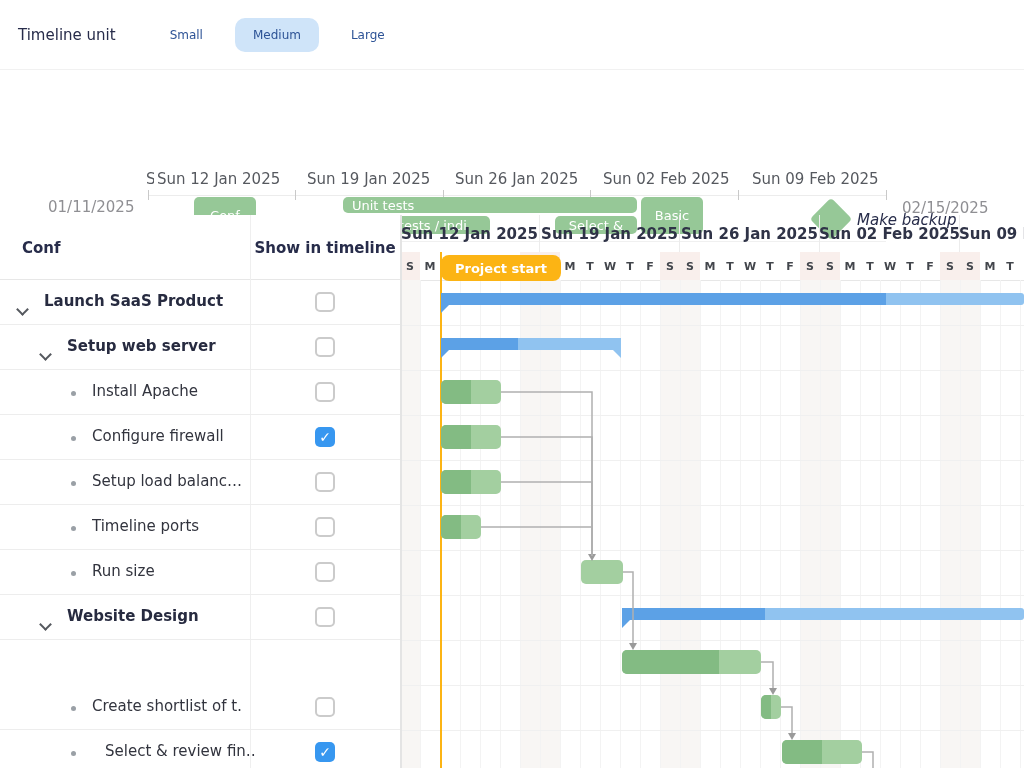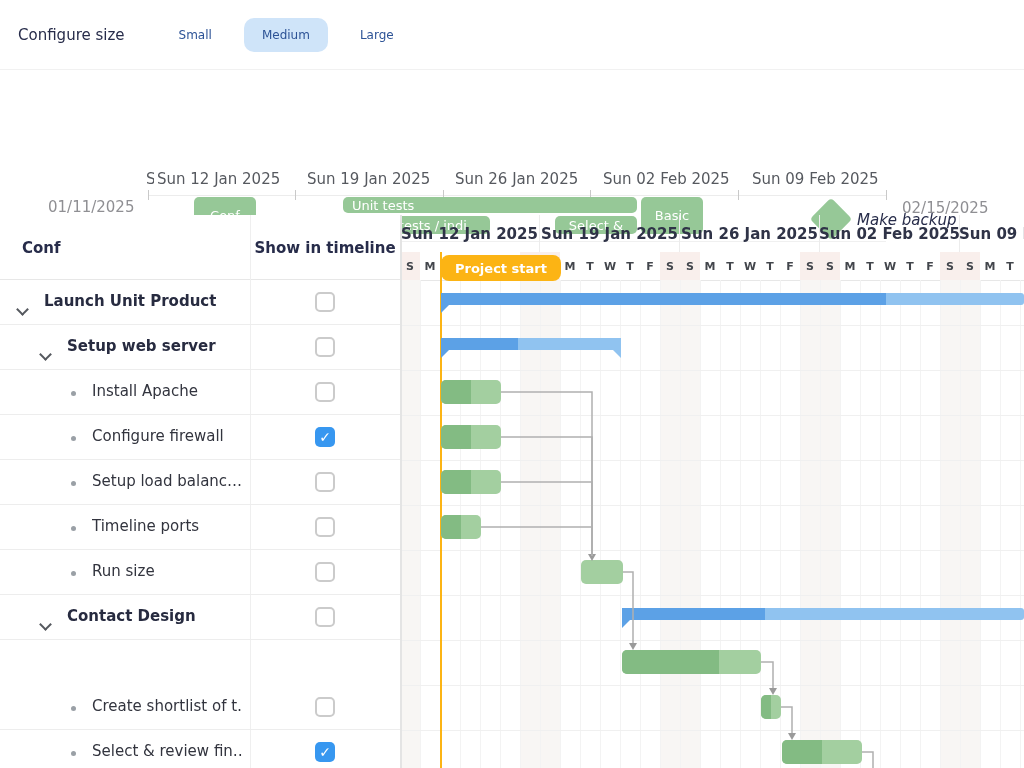--- a/index.html
+++ b/index.html
@@ -84,21 +84,21 @@
   .tail.l { left:0; border-top:8px solid var(--blue-dark); border-right:8px solid transparent; }
   .tail.r { right:0; border-top:8px solid var(--blue-light); border-left:8px solid transparent; }
   .deps { position:absolute; left:0; top:0; width:622px; height:488px; z-index:6; pointer-events:none; }
 </style>
 </head>
 <body>
 
 <div class="app">
 
   <div class="toolbar">
-    <span class="toolbar-label">Configure size</span>
+    <span class="toolbar-label">Timeline unit</span>
     <span id="tl-buttons"><button class="tl-btn">Small</button><button class="tl-btn active">Medium</button><button class="tl-btn">Large</button></span>
   </div>
 
   <div class="overview">
     <span class="ov-date ov-start">01/11/2025</span>
     <div class="ov-headline"></div>
     <div class="ov-bottomline"></div>
     <span class="ov-clip">S</span>
     <span id="ov-weeks"><span class="ov-week" style="left: 157px;">Sun 12 Jan 2025</span><span class="ov-week" style="left: 307px;">Sun 19 Jan 2025</span><span class="ov-week" style="left: 455px;">Sun 26 Jan 2025</span><span class="ov-week" style="left: 603px;">Sun 02 Feb 2025</span><span class="ov-week" style="left: 752px;">Sun 09 Feb 2025</span></span>
     <span id="ov-ticks"><div class="ov-tick" style="left: 148px;"></div><div class="ov-tick" style="left: 295px;"></div><div class="ov-tick" style="left: 443px;"></div><div class="ov-tick" style="left: 590px;"></div><div class="ov-tick" style="left: 738px;"></div><div class="ov-tick" style="left: 886px;"></div></span>
@@ -110,21 +110,21 @@
 
   <div class="panel">
     <div class="panel-header">
       <span class="col-name">Conf</span>
       <span class="col-show">Show in timeline</span>
     </div>
     <div class="col-div"></div>
     <div class="rows" id="grid-rows">
         <div class="row parent" style="top: 0px;">
           <span style="position: absolute; left: 18px; top: 19px;"><span class="chev"></span></span>
-          <span class="row-name" style="position: absolute; left: 44px; top: 12px; max-width: 198px;">Launch Unit Product</span>
+          <span class="row-name" style="position: absolute; left: 44px; top: 12px; max-width: 198px;">Launch SaaS Product</span>
           <div class="cbx" style="top: 12px;"></div>
         </div>
         <div class="row parent" style="top: 45px; padding-left: 41px;">
           <span style="position: absolute; left: 41px; top: 19px;"><span class="chev"></span></span>
           <span class="row-name" style="position: absolute; left: 67px; top: 12px; max-width: 175px;">Setup web server</span>
           <div class="cbx" style="top: 12px;"></div>
         </div>
         <div class="row" style="top: 90px;">
           <span class="bullet" style="position: absolute; left: 71px; top: 21px;"></span>
           <span class="row-name" style="position: absolute; left: 92px; top: 12px; max-width: 150px;">Install Apache</span>
@@ -145,31 +145,31 @@
           <span class="row-name" style="position: absolute; left: 92px; top: 12px; max-width: 150px;">Timeline ports</span>
           <div class="cbx" style="top: 12px;"></div>
         </div>
         <div class="row" style="top: 270px;">
           <span class="bullet" style="position: absolute; left: 71px; top: 21px;"></span>
           <span class="row-name" style="position: absolute; left: 92px; top: 12px; max-width: 150px;">Run size</span>
           <div class="cbx" style="top: 12px;"></div>
         </div>
         <div class="row parent" style="top: 315px;">
           <span style="position: absolute; left: 41px; top: 19px;"><span class="chev"></span></span>
-          <span class="row-name" style="position: absolute; left: 67px; top: 12px; max-width: 175px;">Contact Design</span>
+          <span class="row-name" style="position: absolute; left: 67px; top: 12px; max-width: 175px;">Website Design</span>
           <div class="cbx" style="top: 12px;"></div>
         </div>
         <div class="row" style="top: 405px;">
           <span class="bullet" style="position: absolute; left: 71px; top: 21px;"></span>
           <span class="row-name" style="position: absolute; left: 92px; top: 12px; max-width: 150px;">Create shortlist of t…</span>
           <div class="cbx" style="top: 12px;"></div>
         </div>
         <div class="row" style="top: 450px;">
           <span class="bullet" style="position: absolute; left: 71px; top: 21px;"></span>
-          <span class="row-name" style="position: absolute; left: 92px; top: 12px; max-width: 150px;">Select &amp; review fin…</span>
+          <span class="row-name" style="position: absolute; left: 105px; top: 12px; max-width: 150px;">Select &amp; review fin…</span>
           <div class="cbx checked" style="top: 12px;">✓</div>
         </div>
       </div>
   </div>
 
   <div class="splitter"></div>
 
   <div class="chart">
     <div class="ch-weeks" id="ch-weeks">
         <div class="ch-week" style="left: -2px;">Sun 12 Jan 2025</div>

